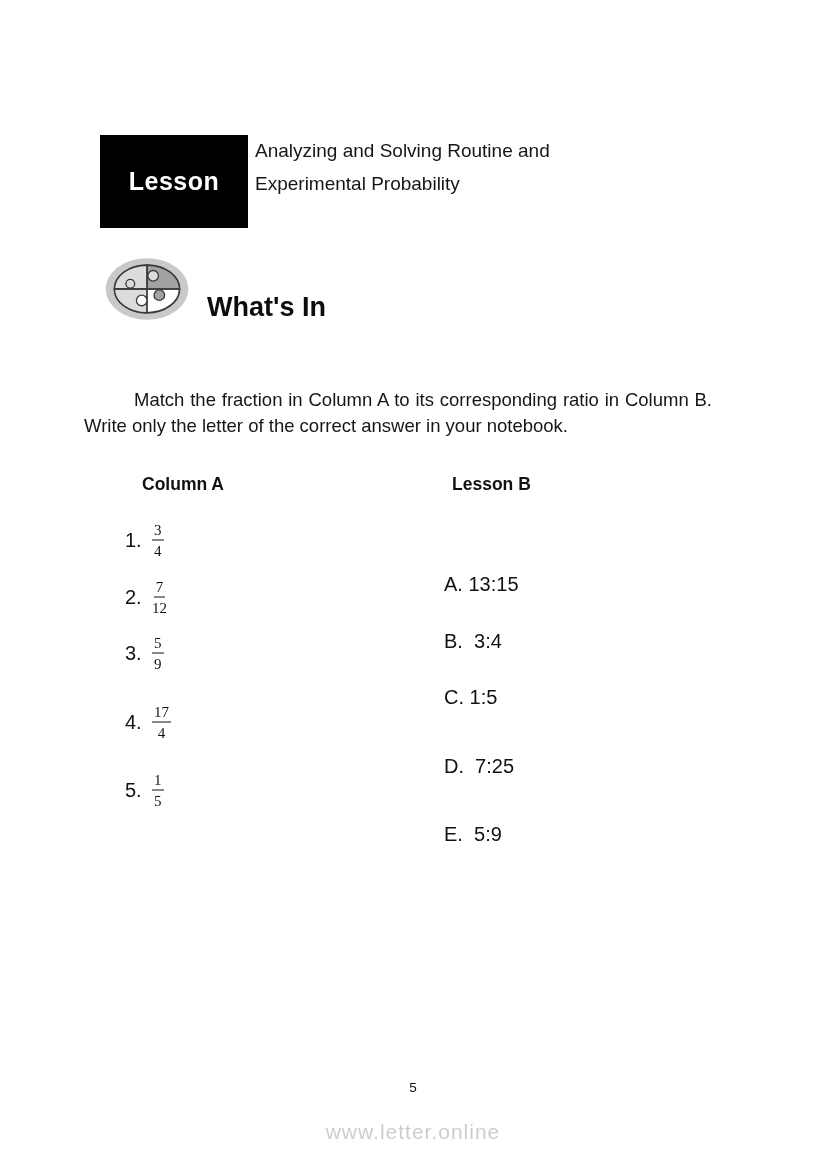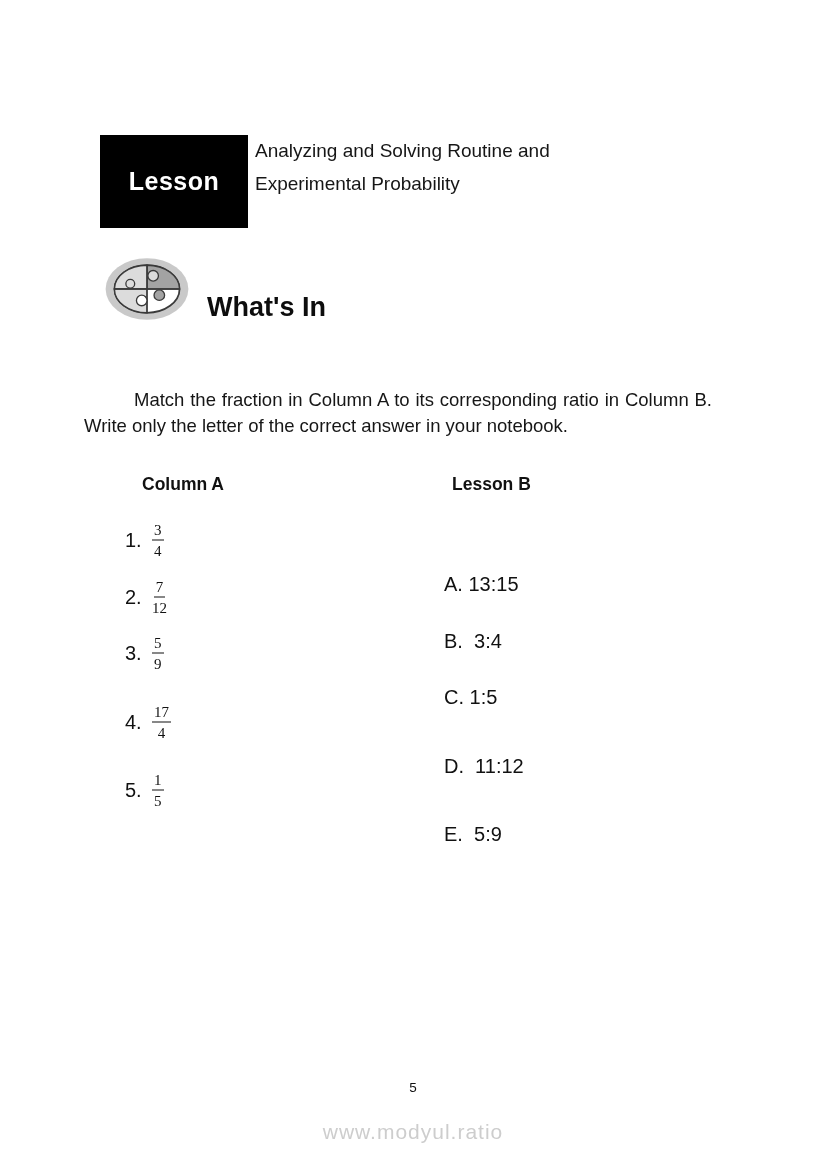--- a/index.html
+++ b/index.html
@@ -186,29 +186,29 @@
       </span>
       <span class="item-option">C. 1:5</span>
     </div>
 
     <div class="match-row row-4">
       <span class="item-number">4.</span>
       <span class="fraction">
         <span class="num">17</span>
         <span class="den">4</span>
       </span>
-      <span class="item-option">D.  11:12</span>
+      <span class="item-option">D.  7:25</span>
     </div>
 
     <div class="match-row row-5">
       <span class="item-number">5.</span>
       <span class="fraction">
         <span class="num">1</span>
         <span class="den">5</span>
       </span>
       <span class="item-option">E.  5:9</span>
     </div>
   </div>
 
   <div class="page-number">5</div>
-  <div class="watermark">www.modyul.ratio</div>
+  <div class="watermark">www.letter.online</div>
 
 </div>
 
 </body></html>

